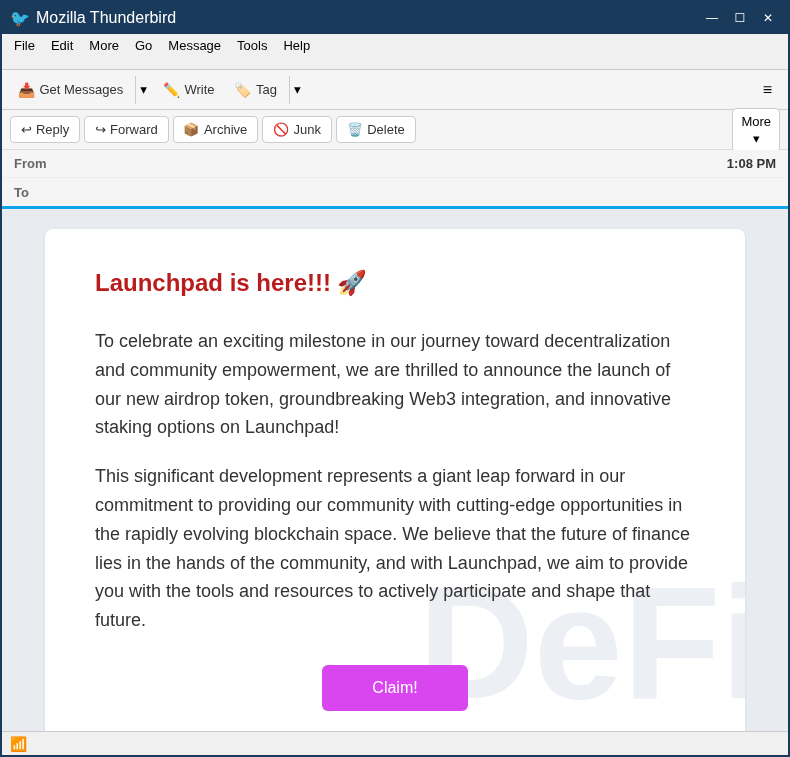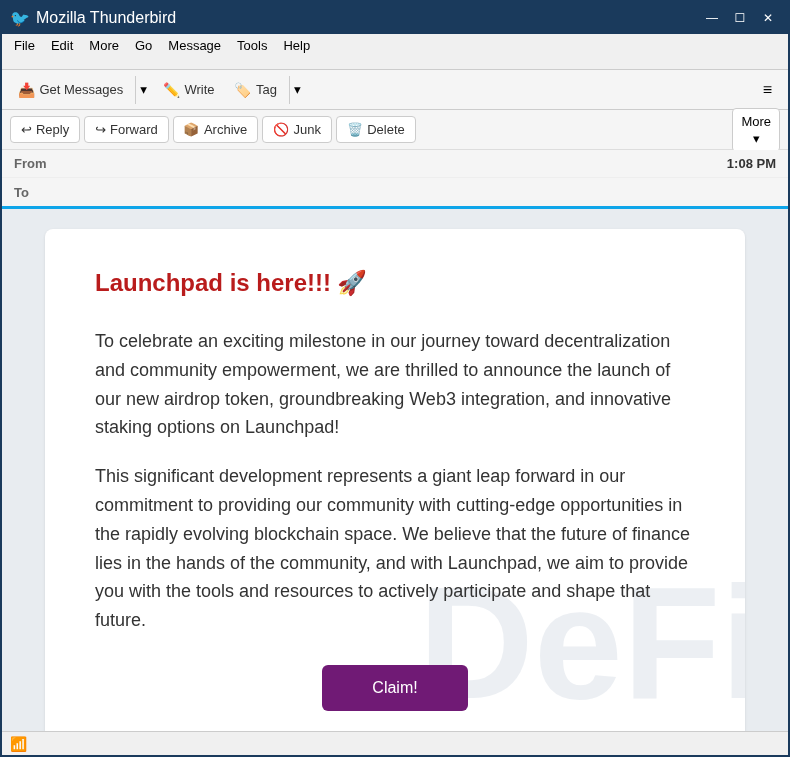--- a/index.html
+++ b/index.html
@@ -275,21 +275,21 @@
       margin-bottom: 20px;
     }
 
     .claim-btn-container {
       display: flex;
       justify-content: center;
       margin-top: 30px;
     }
 
     .claim-btn {
-      background: #701a75;
+      background: #d946ef;
       color: white;
       border: none;
       border-radius: 6px;
       padding: 14px 50px;
       font-size: 16px;
       cursor: pointer;
       font-weight: 500;
     }
 
     

